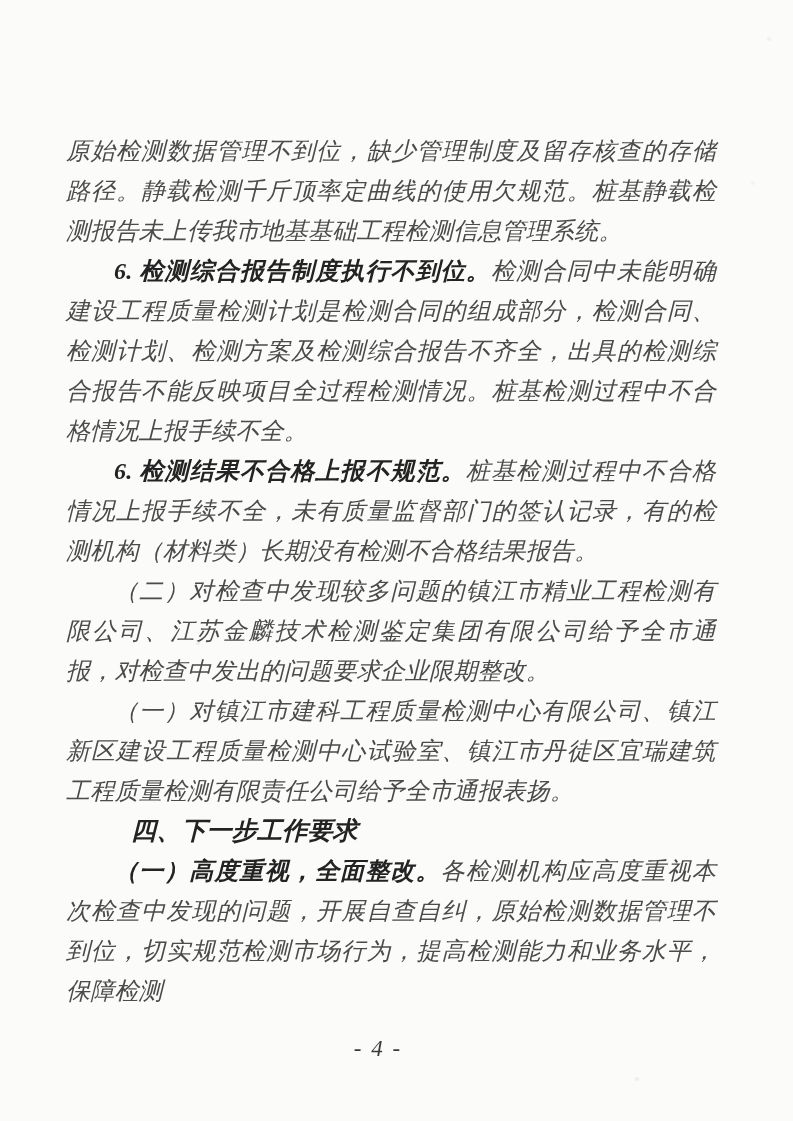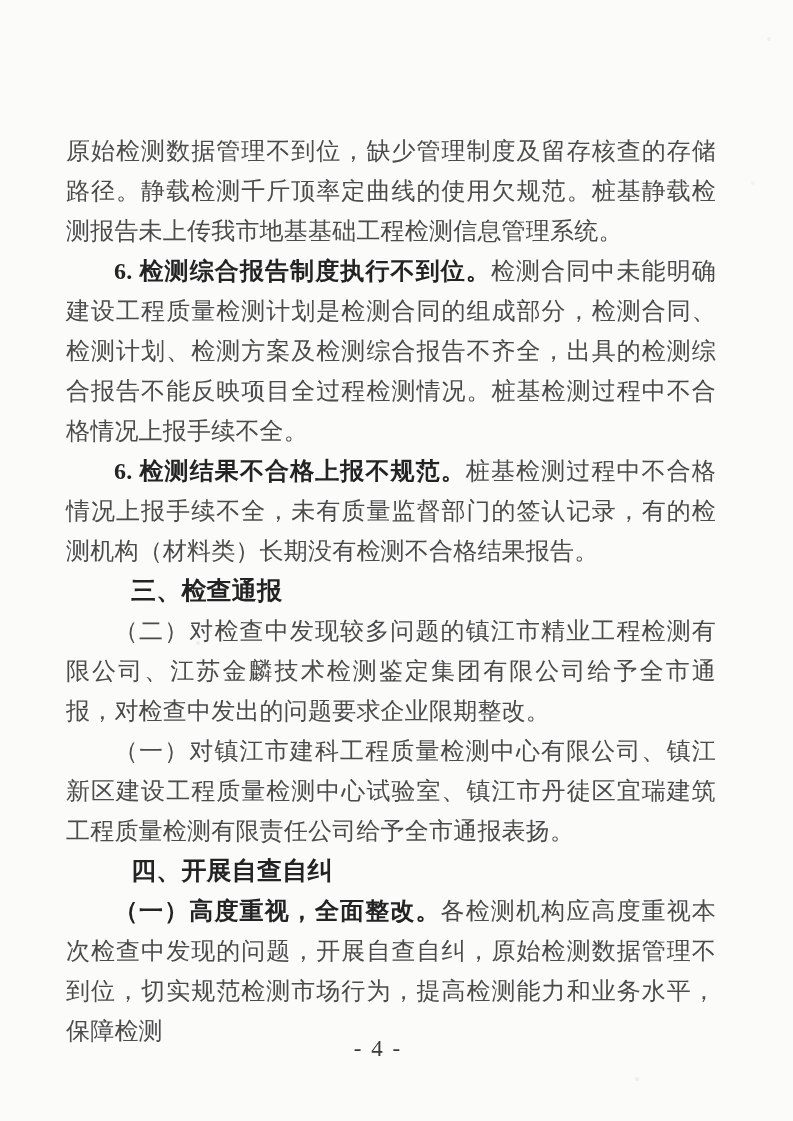--- a/index.html
+++ b/index.html
@@ -15,20 +15,21 @@
   }
   body {
     background: var(--paper);
     font-family: "Liberation Serif", "DejaVu Serif", serif;
   }
   .scan-page {
     position: relative;
     width: 793px;
     height: 1121px;
     background: var(--paper);
+    font-style: italic;
   }
   .doc-column {
     position: absolute;
     left: 66px;
     top: 131px;
     width: 650px;
   }
   .para {
     font-size: 24px;
     line-height: 40px;
@@ -88,27 +89,26 @@
   <div class="speck"></div>
 
   <div class="doc-column">
 
     <p class="para no-indent"><span>原始检测数据管理不到位，缺少管理制度及留存核查的存储路径。静载检测千斤顶率定曲线的使用欠规范。桩基静载检测报告未上传我市地基基础工程检测信息管理系统。</span></p>
 
     <p class="para"><span class="lead">6. 检测综合报告制度执行不到位。</span><span>检测合同中未能明确建设工程质量检测计划是检测合同的组成部分，检测合同、检测计划、检测方案及检测综合报告不齐全，出具的检测综合报告不能反映项目全过程检测情况。桩基检测过程中不合格情况上报手续不全。</span></p>
 
     <p class="para"><span class="lead">6. 检测结果不合格上报不规范。</span><span>桩基检测过程中不合格情况上报手续不全，未有质量监督部门的签认记录，有的检测机构（材料类）长期没有检测不合格结果报告。</span></p>
 
-    <p class="heading"><span>三、检查通报</span></p>
 
     <p class="para"><span>（二）对检查中发现较多问题的镇江市精业工程检测有限公司、江苏金麟技术检测鉴定集团有限公司给予全市通报，对检查中发出的问题要求企业限期整改。</span></p>
 
     <p class="para"><span>（一）对镇江市建科工程质量检测中心有限公司、镇江新区建设工程质量检测中心试验室、镇江市丹徒区宜瑞建筑工程质量检测有限责任公司给予全市通报表扬。</span></p>
 
-    <p class="heading"><span>四、开展自查自纠</span></p>
+    <p class="heading"><span>四、下一步工作要求</span></p>
 
     <p class="para"><span class="lead">（一）高度重视，全面整改。</span><span>各检测机构应高度重视本次检查中发现的问题，开展自查自纠，原始检测数据管理不到位，切实规范检测市场行为，提高检测能力和业务水平，保障检测</span></p>
 
   </div>
 
   <div class="page-number">- 4 -</div>
 
 </div>
 
 </body></html>

